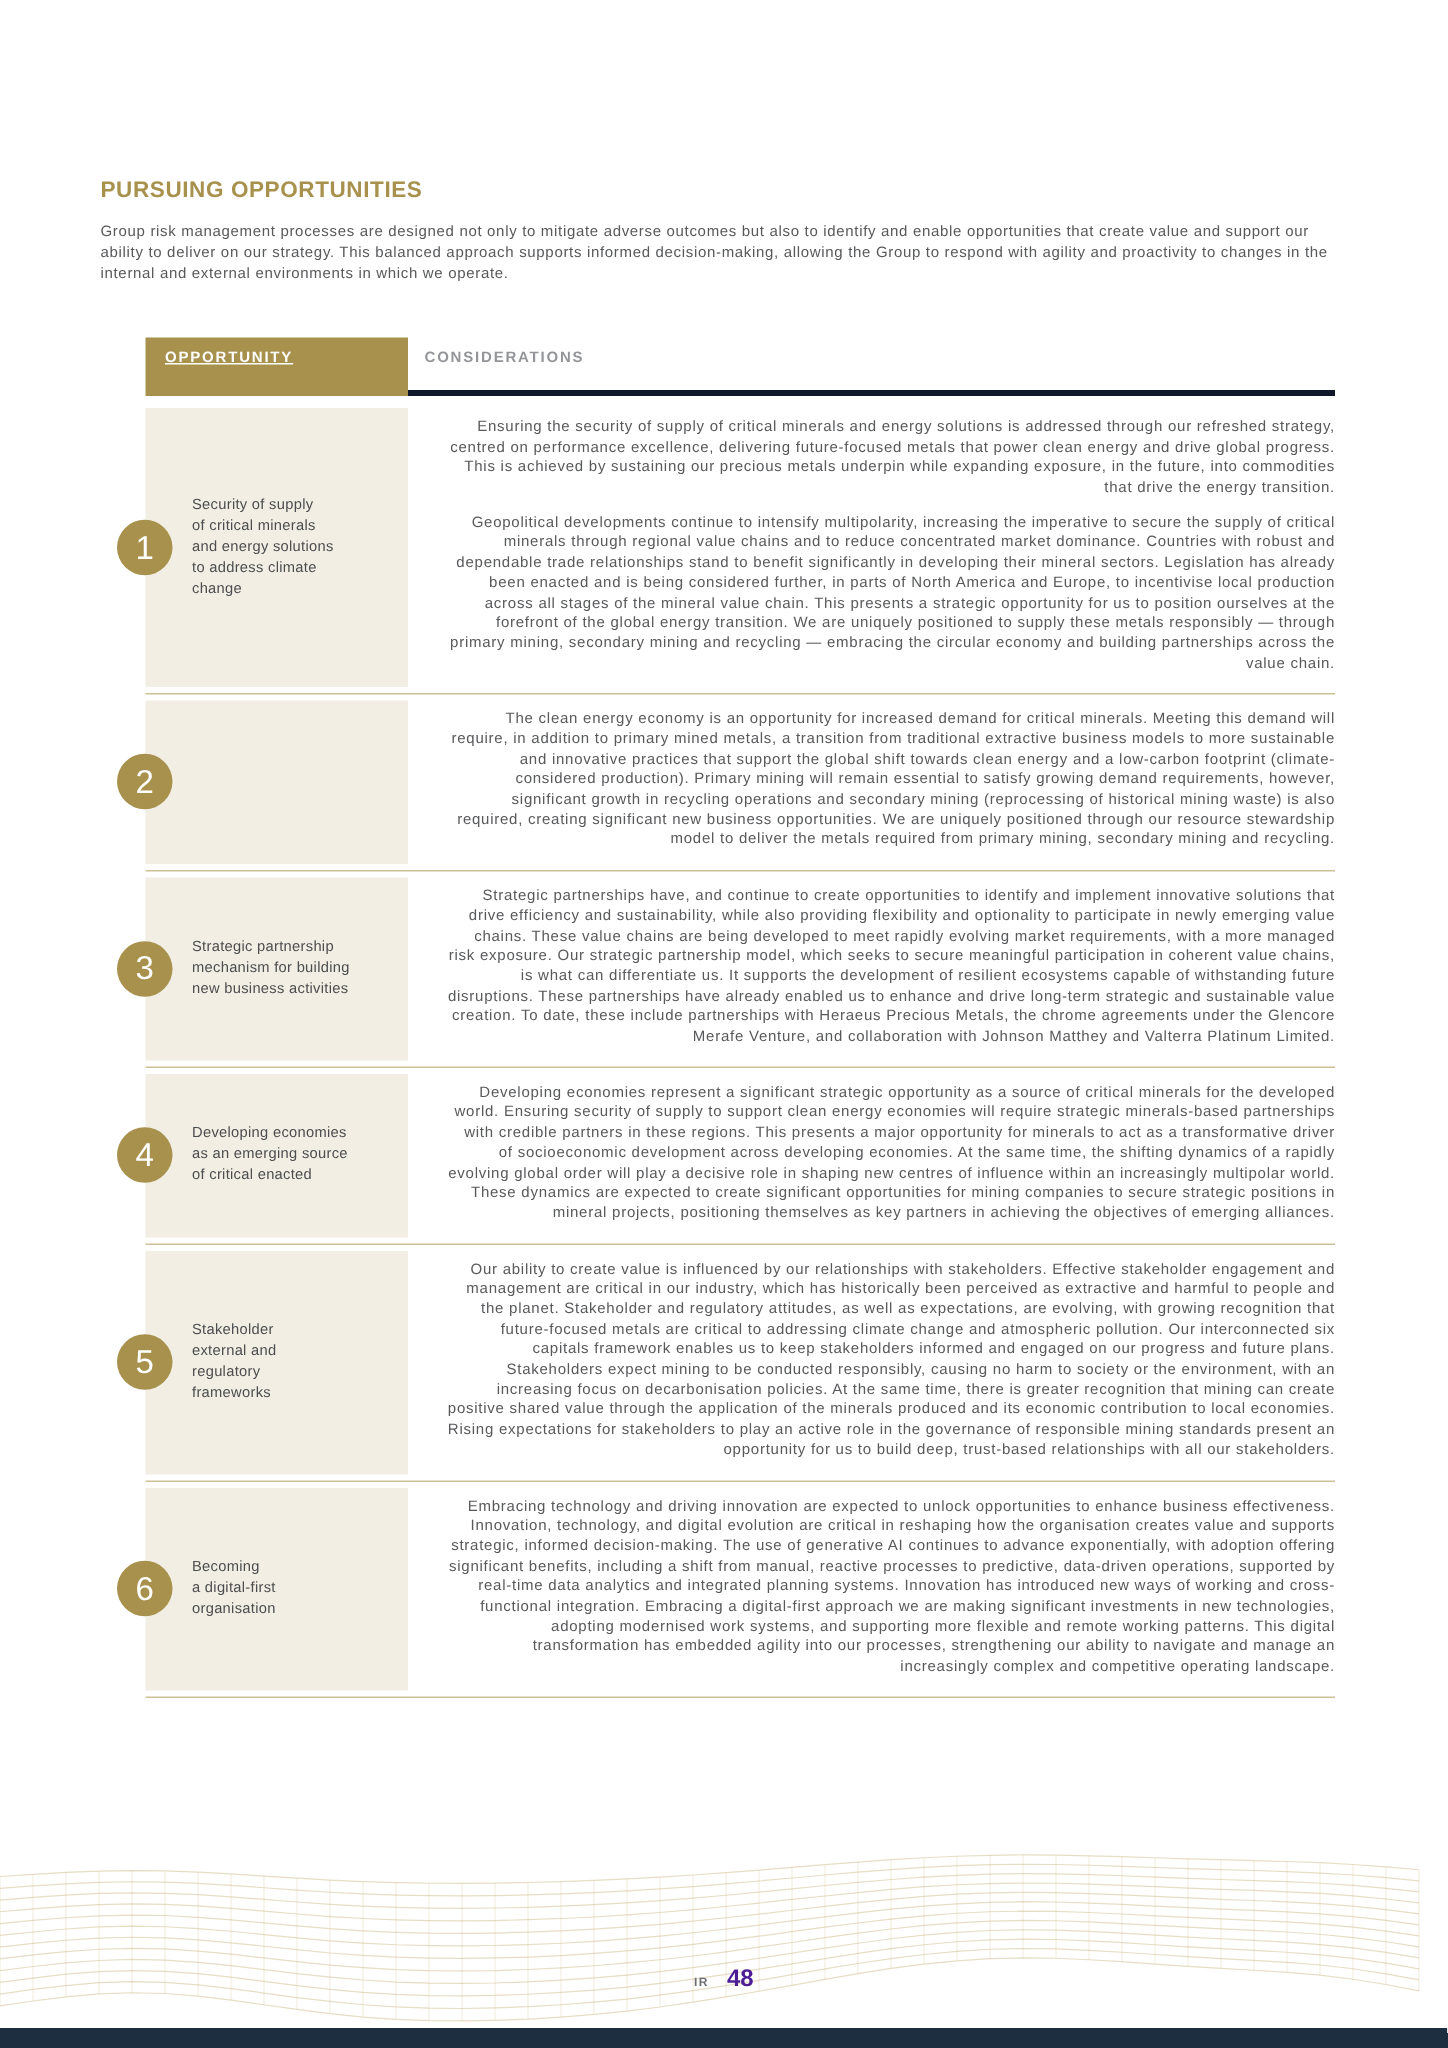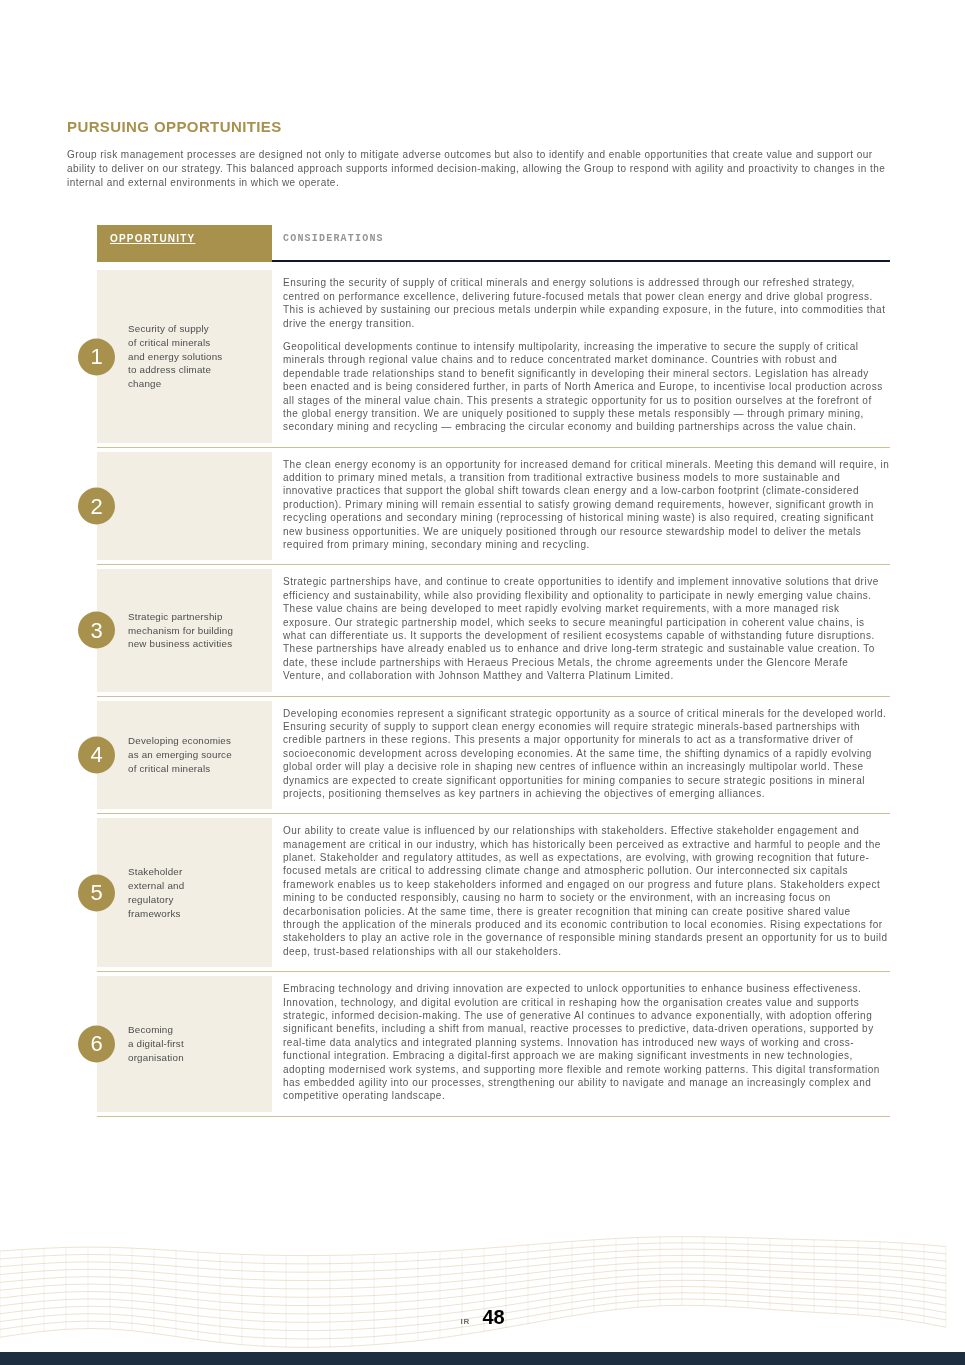--- a/index.html
+++ b/index.html
@@ -8,35 +8,35 @@
   }
   html,body{margin:0;padding:0;background:#fff;}
   body{font-family:"Liberation Sans",sans-serif;}
   .page{position:relative;width:965px;height:1365px;background:#fff;overflow:hidden;}
   .content{position:absolute;top:118px;left:67px;width:823px;}
   .title{margin:0 0 13px 0;font-size:15px;font-weight:700;letter-spacing:0.4px;color:var(--gold);}
   .intro{margin:10px 0 36px 0;font-size:10px;line-height:1.38;letter-spacing:0.45px;color:var(--body-text);}
   .table{margin-left:30px;width:793px;}
   .thead{display:grid;grid-template-columns:175px 1fr;}
   .th-opp{background:var(--gold);color:#fff;font-size:10px;font-weight:700;letter-spacing:1.2px;padding:8px 8px 8px 13px;text-decoration:underline;}
-  .th-cons{color:var(--header-gray);font-size:10px;font-weight:700;letter-spacing:1.2px;padding:8px 0 16px 11px;border-bottom:2px solid #0f172a;font-family:Liberation Mono, monospace;}
+  .th-cons{color:var(--header-gray);font-size:10px;font-weight:700;letter-spacing:1.2px;padding:8px 0 16px 11px;border-bottom:4px solid #0f172a;}
   .rows{margin-top:8px;}
   .row{display:grid;grid-template-columns:175px 1fr;}
   .opp-cell{background:var(--beige);position:relative;display:flex;align-items:center;padding:16px 10px 16px 31px;}
   .opp-label{font-size:9.8px;font-weight:400;line-height:1.42;letter-spacing:0.2px;color:var(--label-text);white-space:pre-line;}
   .num{position:absolute;left:-19px;top:50%;transform:translateY(-50%);width:37px;height:37px;border-radius:50%;
        background:var(--gold);color:#fff;display:flex;align-items:center;justify-content:center;font-size:22px;font-weight:400;}
-  .cons-cell{padding:6px 0 9px 11px;}
+  .cons-cell{padding:6px 0 9px 25px;text-align:right;}
   .cons-p{margin:0 0 10px 0;font-size:10px;line-height:1.34;letter-spacing:0.5px;color:var(--body-text);}
   .cons-p:last-child{margin-bottom:0;}
   .row-divider{height:1px;background:var(--divider);margin:4px 0;}
   .mesh{position:absolute;left:0;bottom:13px;width:965px;height:150px;pointer-events:none;}
   .footer{position:absolute;left:50%;transform:translateX(-50%);bottom:36px;display:flex;align-items:baseline;gap:12px;z-index:2;}
   .f-ir{font-size:8px;font-weight:700;letter-spacing:1px;color:#6D6E71;}
-  .f-num{font-size:20px;font-weight:700;color:#000000;}
+  .f-num{font-size:16px;font-weight:700;color:#4c1d95;}
   .bottom-bar{position:absolute;left:0;bottom:0;width:100%;height:13px;background:var(--navy-bar);}
 </style>
 </head>
 <body>
 
 <div class="page">
   <div class="content">
     <h1 class="title">PURSUING OPPORTUNITIES</h1>
     <p class="intro">Group risk management processes are designed not only to mitigate adverse outcomes but also to identify and enable opportunities that create value and support our ability to deliver on our strategy. This balanced approach supports informed decision-making, allowing the Group to respond with agility and proactivity to changes in the internal and external environments in which we operate.</p>
 
@@ -80,21 +80,21 @@
     <div class="cons-cell">
               <p class="cons-p">Strategic partnerships have, and continue to create opportunities to identify and implement innovative solutions that drive efficiency and sustainability, while also providing flexibility and optionality to participate in newly emerging value chains. These value chains are being developed to meet rapidly evolving market requirements, with a more managed risk exposure. Our strategic partnership model, which seeks to secure meaningful participation in coherent value chains, is what can differentiate us. It supports the development of resilient ecosystems capable of withstanding future disruptions. These partnerships have already enabled us to enhance and drive long-term strategic and sustainable value creation. To date, these include partnerships with Heraeus Precious Metals, the chrome agreements under the Glencore Merafe Venture, and collaboration with Johnson Matthey and Valterra Platinum Limited.</p>
             </div>
   </div>
 <div class="row-divider"></div>
   <div class="row">
     <div class="opp-cell">
       <div class="num">4</div>
       <div class="opp-label">Developing economies
 as an emerging source
-of critical minerals</div>
+of critical enacted</div>
     </div>
     <div class="cons-cell">
               <p class="cons-p">Developing economies represent a significant strategic opportunity as a source of critical minerals for the developed world. Ensuring security of supply to support clean energy economies will require strategic minerals-based partnerships with credible partners in these regions. This presents a major opportunity for minerals to act as a transformative driver of socioeconomic development across developing economies. At the same time, the shifting dynamics of a rapidly evolving global order will play a decisive role in shaping new centres of influence within an increasingly multipolar world. These dynamics are expected to create significant opportunities for mining companies to secure strategic positions in mineral projects, positioning themselves as key partners in achieving the objectives of emerging alliances.</p>
             </div>
   </div>
 <div class="row-divider"></div>
   <div class="row">
     <div class="opp-cell">
       <div class="num">5</div>
       <div class="opp-label">Stakeholder

